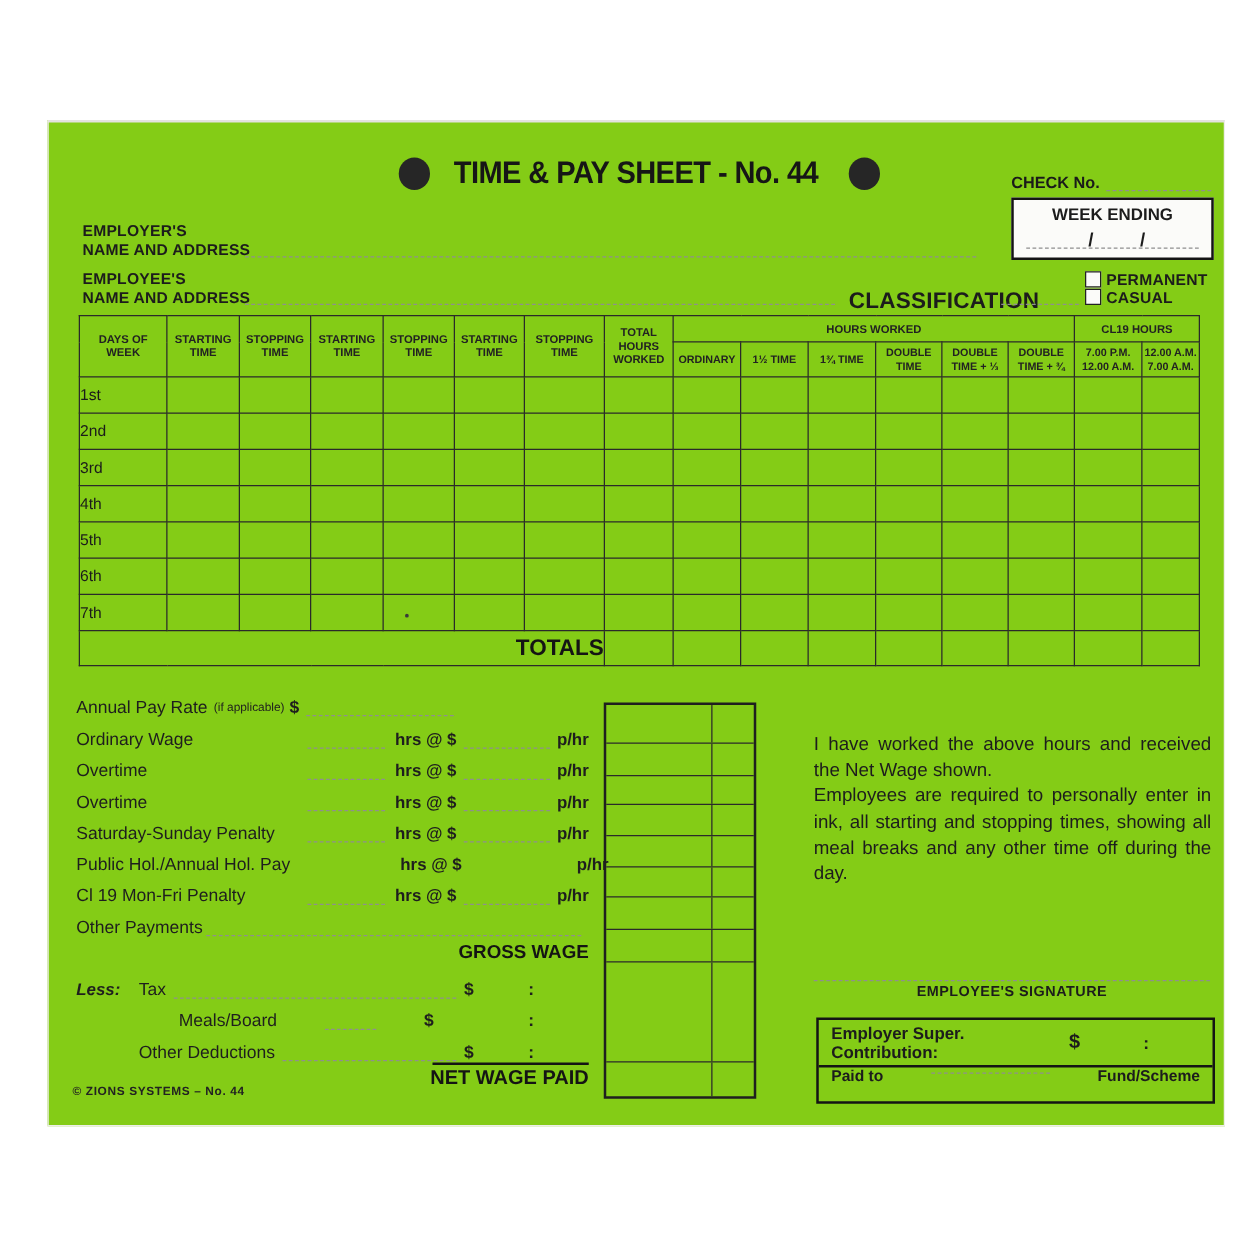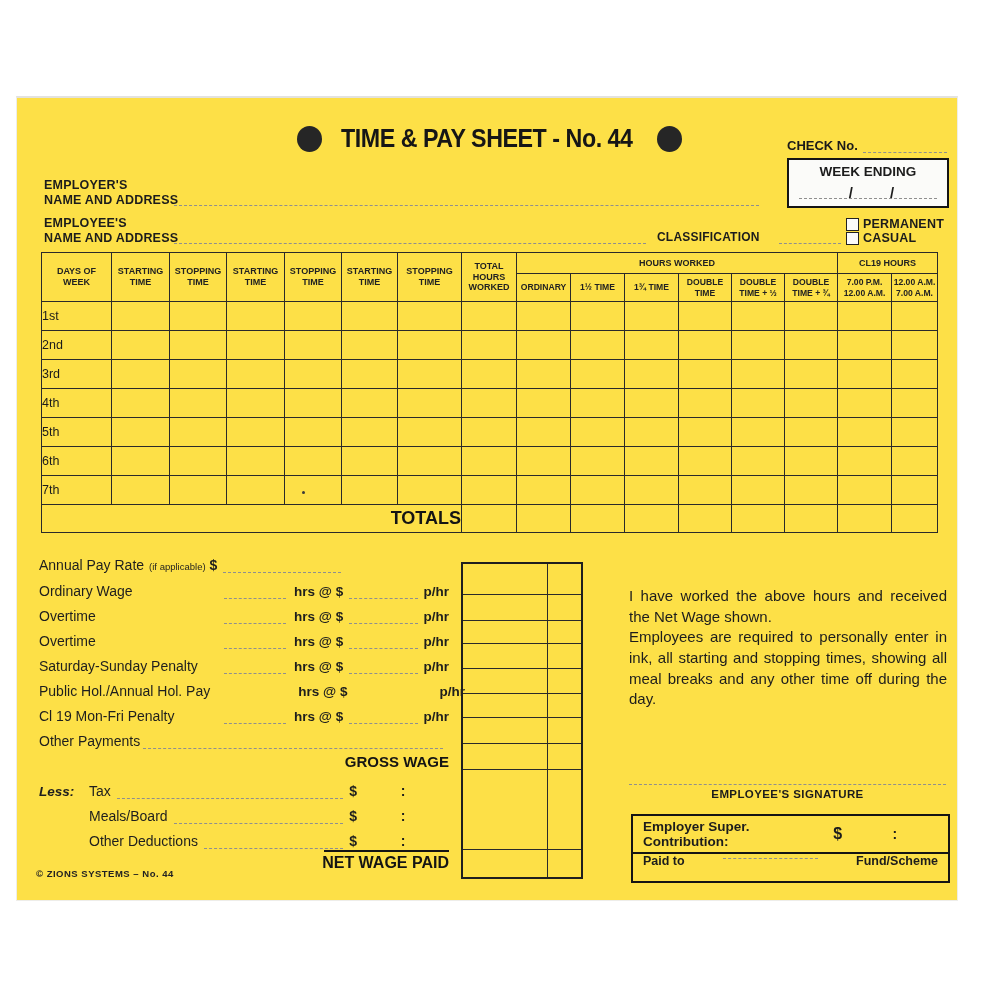--- a/index.html
+++ b/index.html
@@ -2,22 +2,22 @@
 <html><head>
 <meta charset="utf-8">
 <style>
   html,body{margin:0;padding:0;}
   body{
     width:1000px;height:1000px;background:#ffffff;position:relative;
     font-family:"Liberation Sans", sans-serif;color:#1c1c1c;
     -webkit-font-smoothing:antialiased;
   }
   .sheet{
-    position:absolute;left:16px;top:96px;width:940px;height:802px;
-    background:#fde047;border:1px solid #eeede9;border-top:2px solid #e3e2de;
+    position:absolute;left:38px;top:96px;width:940px;height:802px;
+    background:#84cc16;border:1px solid #eeede9;border-top:2px solid #e3e2de;
   }
   .abs{position:absolute;}
   .punch{width:25px;height:26px;border-radius:50%;background:#262626;}
   .title{
     font-size:25px;font-weight:bold;letter-spacing:-.5px;white-space:nowrap;
     transform:scaleX(.93);transform-origin:left center;color:#161616;
   }
   .smallbold{font-size:13px;font-weight:bold;color:#1a1a1a;}
   .dash{border-bottom:1.5px dashed #8f8f8f;display:inline-block;}
   .dashline{border-bottom:1.5px dashed #8f8f8f;}
@@ -99,21 +99,21 @@
     <div>EMPLOYER'S</div>
     <div>NAME AND ADDRESS</div>
   </div>
   <div class="abs dashline" style="left:157px;top:88px;width:585px;height:19px;"></div>
 
   <div class="abs addr" style="left:27px;top:118px;">
     <div>EMPLOYEE'S</div>
     <div>NAME AND ADDRESS</div>
   </div>
   <div class="abs dashline" style="left:157px;top:126px;width:472px;height:19px;"></div>
-  <div class="abs addr" style="left:640px;top:132px;font-size:12px;">CLASSIFICATION</div>
+  <div class="abs addr" style="left:640px;top:132px;font-size:18px;">CLASSIFICATION</div>
   <div class="abs dashline" style="left:762px;top:126px;width:62px;height:19px;"></div>
 
   <div class="abs" style="left:829px;top:119px;"><span class="chk"></span></div>
   <div class="abs chklabel" style="left:846px;top:119px;text-align:right;">PERMANENT</div>
   <div class="abs" style="left:829px;top:133px;"><span class="chk"></span></div>
   <div class="abs chklabel" style="left:846px;top:133px;">CASUAL</div>
 
   <table class="ts abs" style="left:24px;top:154px;">
     <colgroup>
       <col style="width:70px">
@@ -372,21 +372,21 @@
 
   <div class="abs bigright" style="left:22px;top:655px;width:410px;font-size:15px;">GROSS WAGE</div>
 
   <div class="abs payrow" style="left:22px;top:681px;width:410px;justify-content:center;">
     <span class="lesslbl">Less:</span>
     <span>Tax</span>
     <span class="rdash"></span>
     <span class="dollar">$</span>
     <span class="colonbox">:</span>
   </div>
-  <div class="abs payrow" style="left:22px;top:706px;width:410px;">
+  <div class="abs payrow" style="left:22px;top:706px;width:410px;gap:32px;">
     <span class="dedindent"></span>
     <span>Meals/Board</span>
     <span class="rdash"></span>
     <span class="dollar">$</span>
     <span class="colonbox">:</span>
   </div>
   <div class="abs payrow" style="left:22px;top:731px;width:410px;">
     <span class="dedindent"></span>
     <span>Other Deductions</span>
     <span class="rdash"></span>

